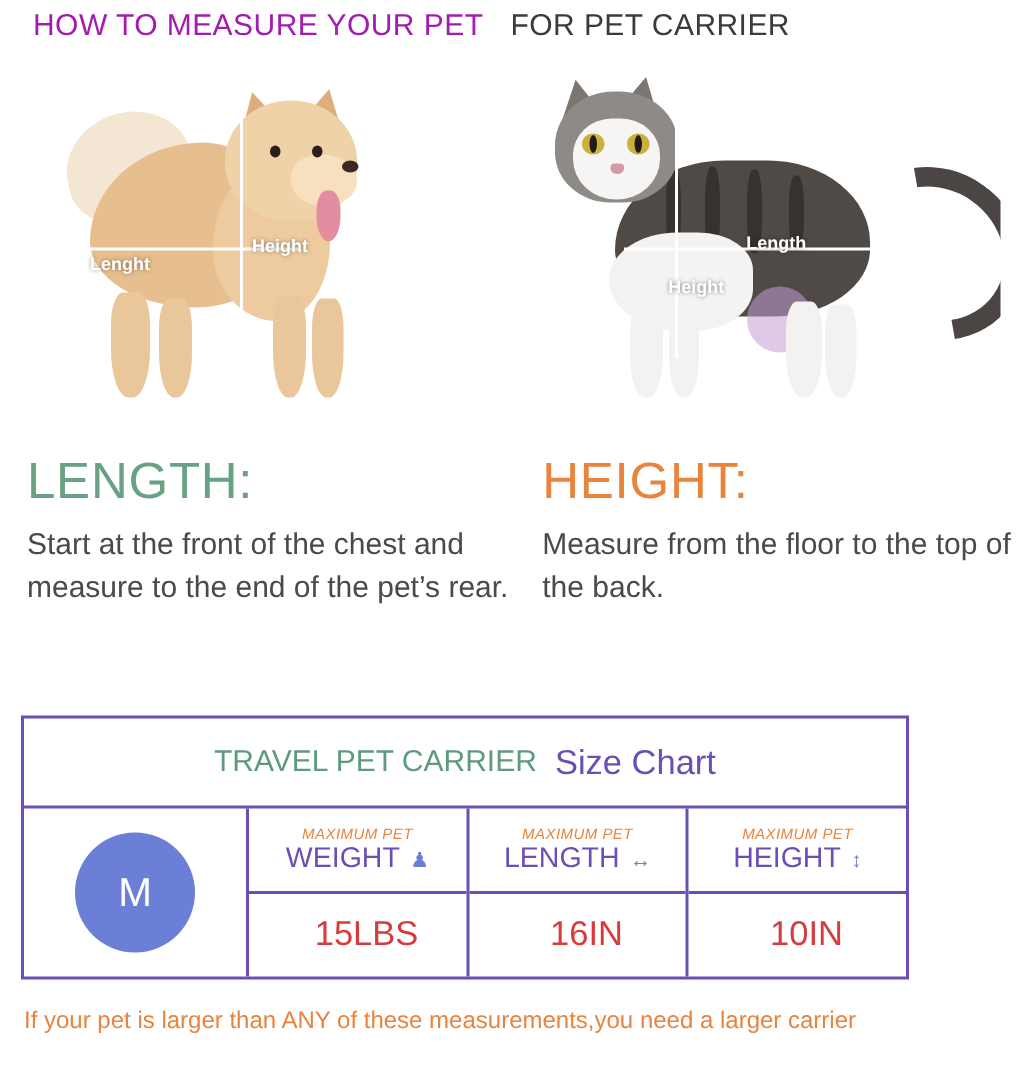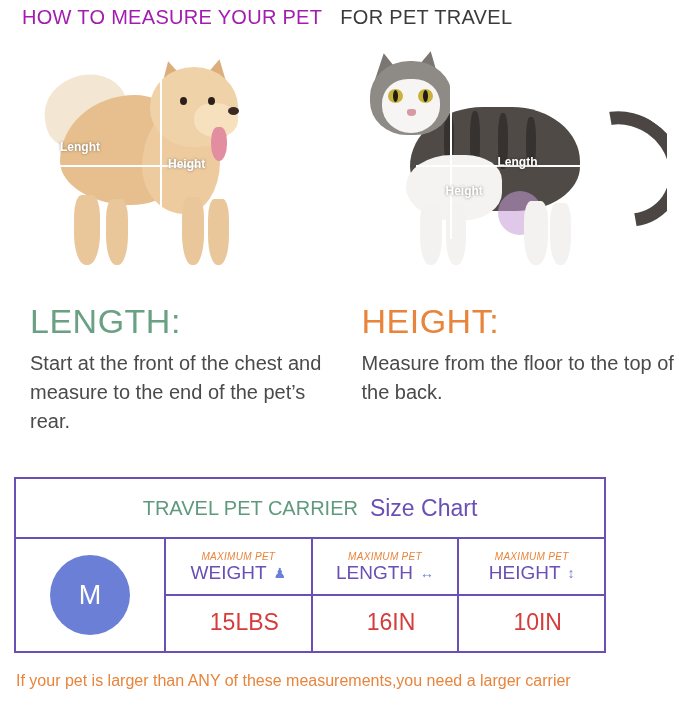--- a/index.html
+++ b/index.html
@@ -302,21 +302,21 @@
 
   
   .defs {
     display: flex;
     padding: 18px 0 0 0;
   }
   .def-col {
     width: 50%;
     box-sizing: border-box;
   }
-  .def-col.left { padding-left: 30px; }
+  .def-col.left { padding-left: 18px; }
   .def-col.right { padding-left: 22px; }
   .def-title {
     font-size: 34px;
     letter-spacing: .5px;
     margin-bottom: 8px;
   }
   .def-title.length { color: #6aa184; }
   .def-title.height { color: #e8843c; }
   .def-text {
     font-size: 20px;
@@ -422,21 +422,21 @@
     font-size: 16px;
     color: #e8843c;
     white-space: nowrap;
   }
 </style>
 </head>
 <body>
 
 <div class="header">
   <span class="part-green">HOW TO MEASURE YOUR PET</span>
-  <span class="part-dark">FOR PET TRAVEL</span>
+  <span class="part-dark">FOR PET CARRIER</span>
 </div>
 
 <div class="photo-row">
 
   <div class="photo-cell">
     <div class="dog-wrap">
       <div class="dog-tail"></div>
       <div class="dog-body"></div>
       <div class="dog-leg bl"></div>
       <div class="dog-leg br"></div>
@@ -448,21 +448,21 @@
       <div class="dog-head"></div>
       <div class="dog-snout"></div>
       <div class="dog-tongue"></div>
       <div class="dog-eye-l"></div>
       <div class="dog-eye-r"></div>
       <div class="dog-nose"></div>
     </div>
 
     <div class="guide-h" style="left:8px; top:136px; width:180px;"></div>
     <div class="guide-v" style="left:148px; top:46px; height:160px;"></div>
-    <div class="guide-label" style="left:48px; top:111px;">Lenght</div>
+    <div class="guide-label" style="left:48px; top:140px;">Lenght</div>
     <div class="guide-label" style="left:156px; top:128px;">Height</div>
   </div>
 
   <div class="photo-cell">
     <div class="cat-wrap">
       <div class="cat-tail"></div>
       <div class="cat-body"></div>
       <div class="cat-body-stripe" style="left:96px; top:62px; width:10px; height:52px;"></div>
       <div class="cat-body-stripe" style="left:122px; top:60px; width:10px; height:58px;"></div>
       <div class="cat-body-stripe" style="left:150px; top:62px; width:10px; height:56px;"></div>

